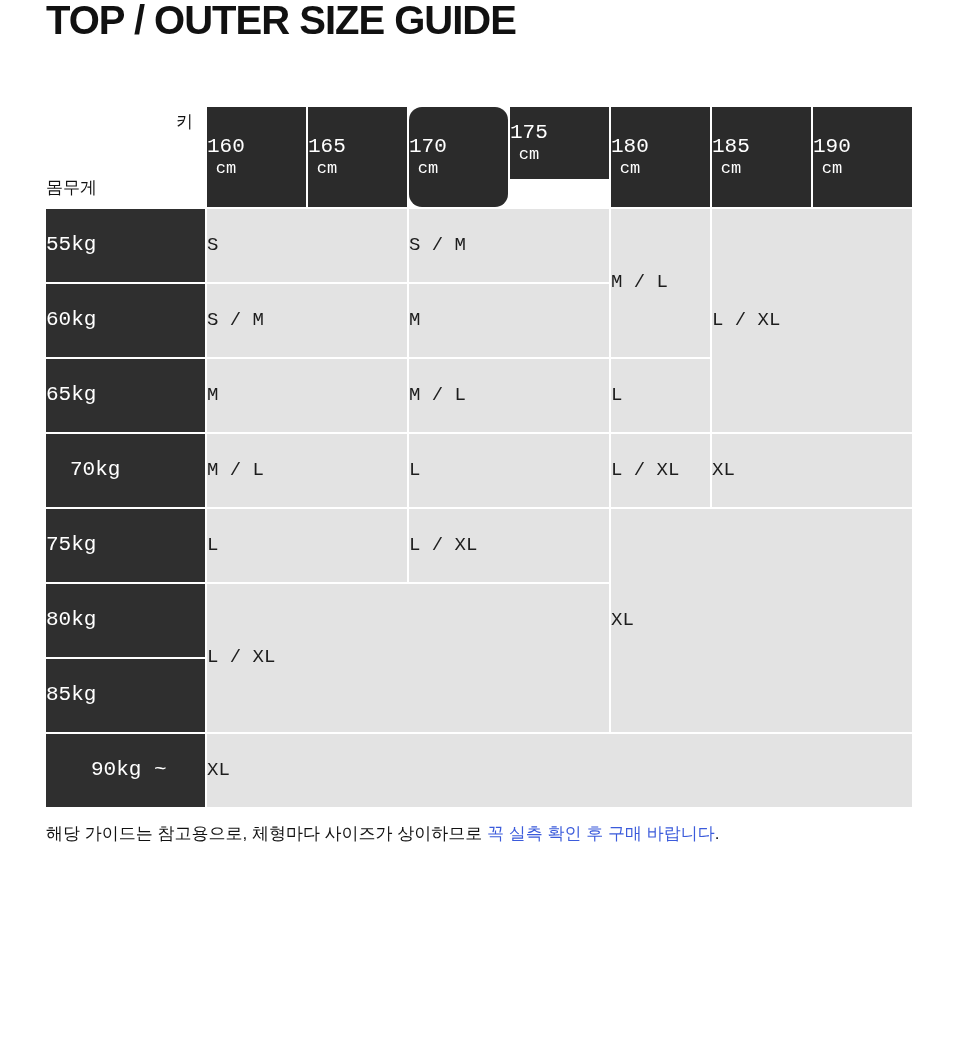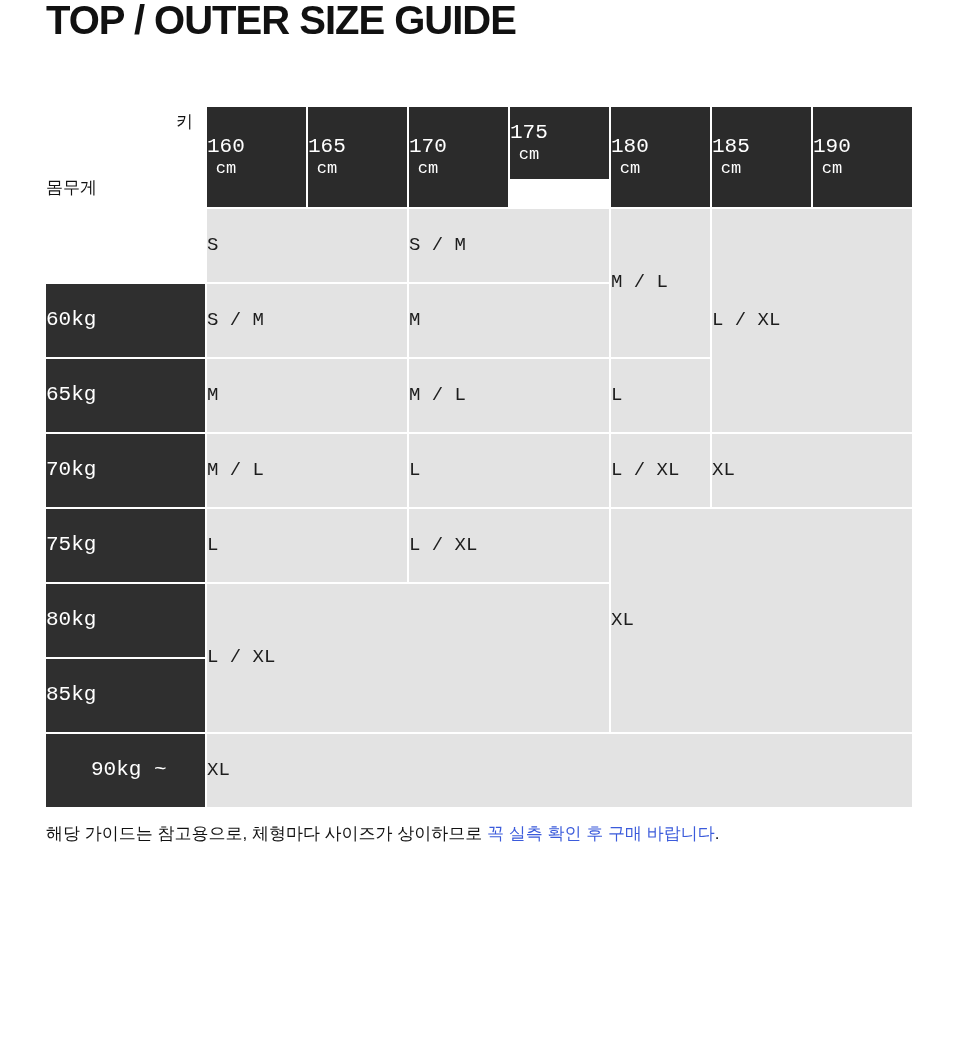--- a/index.html
+++ b/index.html
@@ -104,21 +104,21 @@
           <span class="num">160</span>
           <span class="unit">cm</span>
         </div>
       </div>
       <div class="cell hdr" style="left: 262px; top: 0px; width: 99px; height: 100px;">
         <div>
           <span class="num">165</span>
           <span class="unit">cm</span>
         </div>
       </div>
-      <div class="cell hdr" style="left: 363px; top: 0px; width: 99px; height: 100px;">
+      <div class="cell hdr" style="left: 363px; top: 0px; width: 99px; height: 100px; border-radius: 13px;">
         <div>
           <span class="num">170</span>
           <span class="unit">cm</span>
         </div>
       </div>
       <div class="cell hdr" style="left: 464px; top: 0px; width: 99px; height: 72px;">
         <div>
           <span class="num">175</span>
           <span class="unit">cm</span>
         </div>
@@ -134,23 +134,24 @@
           <span class="num">185</span>
           <span class="unit">cm</span>
         </div>
       </div>
       <div class="cell hdr" style="left: 767px; top: 0px; width: 99px; height: 100px;">
         <div>
           <span class="num">190</span>
           <span class="unit">cm</span>
         </div>
       </div>
+      <div class="cell rowhdr" style="left: 0px; top: 102px; width: 159px; height: 73px;">55kg</div>
       <div class="cell rowhdr" style="left: 0px; top: 177px; width: 159px; height: 73px;">60kg</div>
       <div class="cell rowhdr" style="left: 0px; top: 252px; width: 159px; height: 73px;">65kg</div>
-      <div class="cell rowhdr" style="left: 0px; top: 327px; width: 159px; height: 73px;">70kg</div>
+      <div class="cell rowhdr" style="left: 0px; top: 327px; width: 159px; height: 73px; padding-left: 24px;">70kg</div>
       <div class="cell rowhdr" style="left: 0px; top: 402px; width: 159px; height: 73px;">75kg</div>
       <div class="cell rowhdr" style="left: 0px; top: 477px; width: 159px; height: 73px;">80kg</div>
       <div class="cell rowhdr" style="left: 0px; top: 552px; width: 159px; height: 73px;">85kg</div>
       <div class="cell rowhdr" style="left: 0px; top: 627px; width: 159px; height: 73px; padding-left: 45px;">90kg ~</div>
       <div class="cell val" style="left: 161px; top: 102px; width: 200px; height: 73px;">S</div>
       <div class="cell val" style="left: 363px; top: 102px; width: 200px; height: 73px;">S / M</div>
       <div class="cell val" style="left: 565px; top: 102px; width: 99px; height: 148px;">M / L</div>
       <div class="cell val" style="left: 666px; top: 102px; width: 200px; height: 223px;">L / XL</div>
       <div class="cell val" style="left: 161px; top: 177px; width: 200px; height: 73px;">S / M</div>
       <div class="cell val" style="left: 363px; top: 177px; width: 200px; height: 73px;">M</div>

